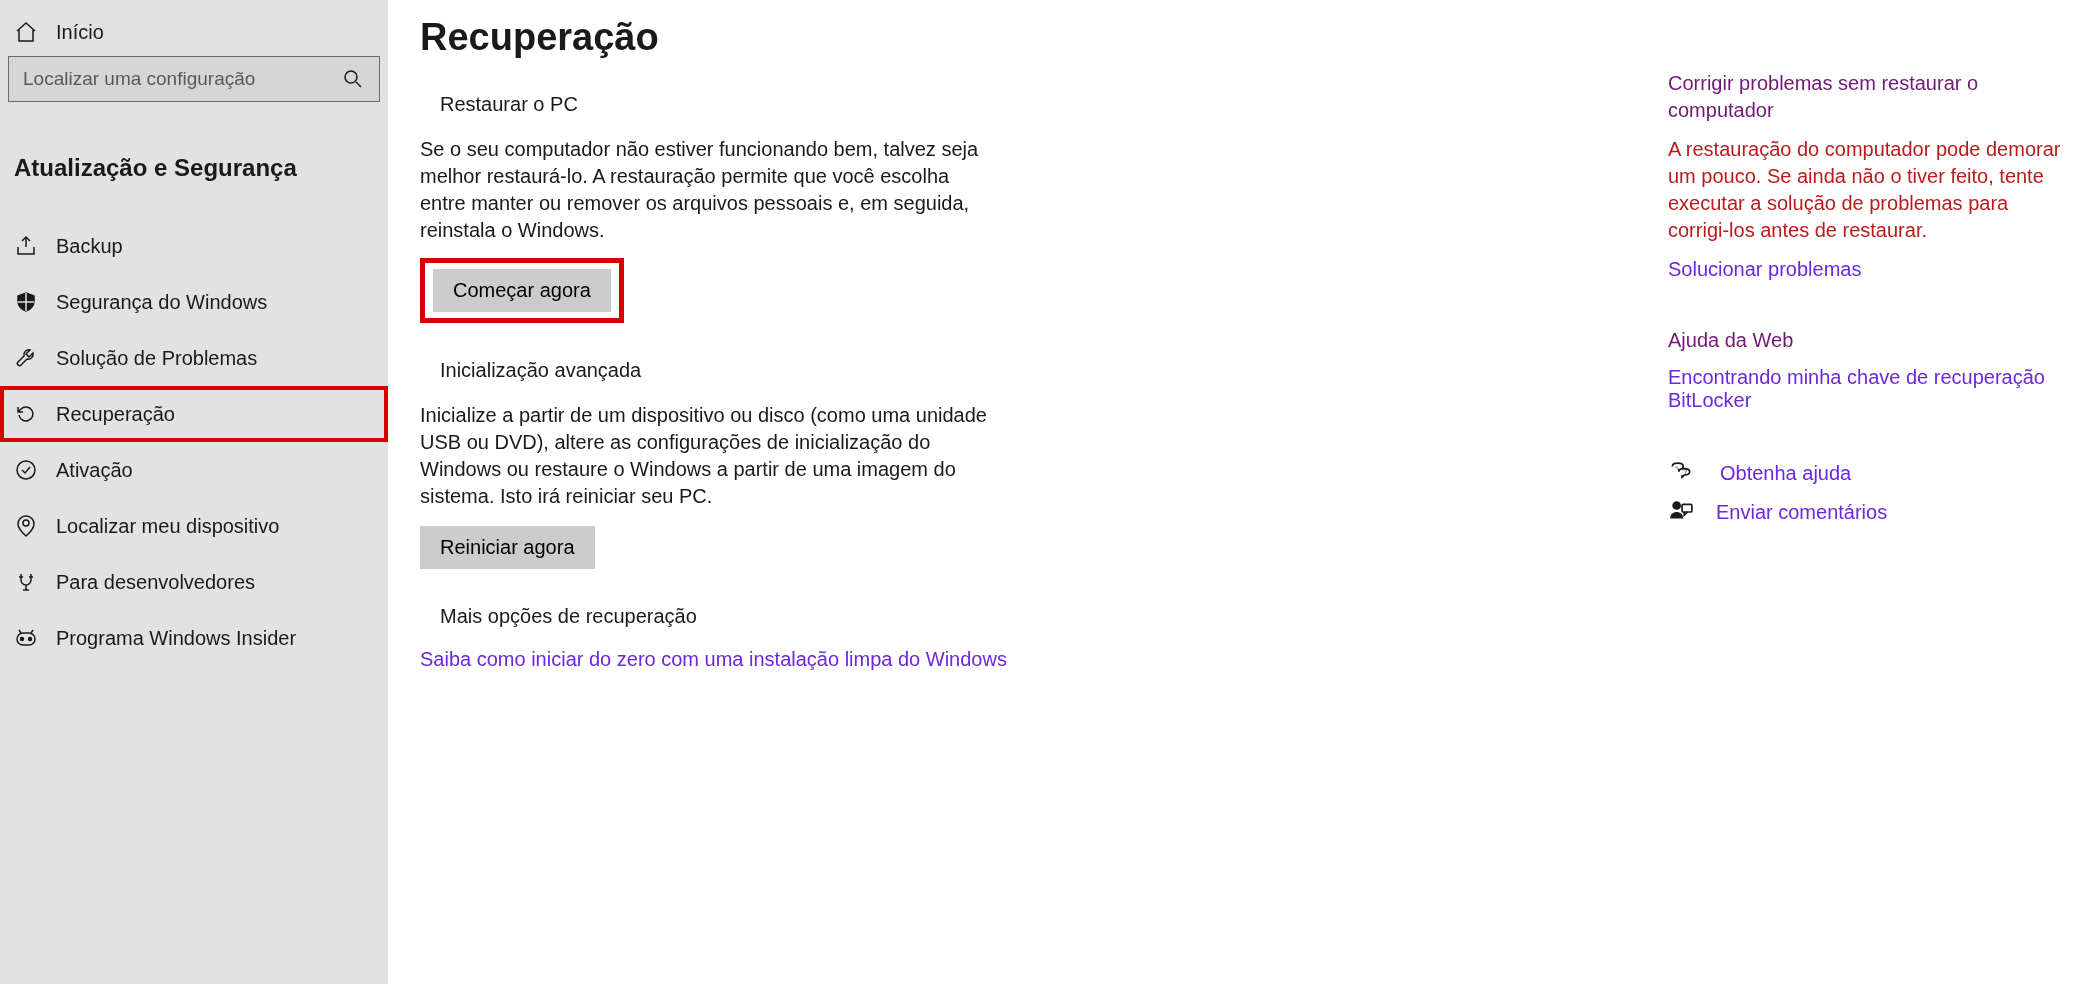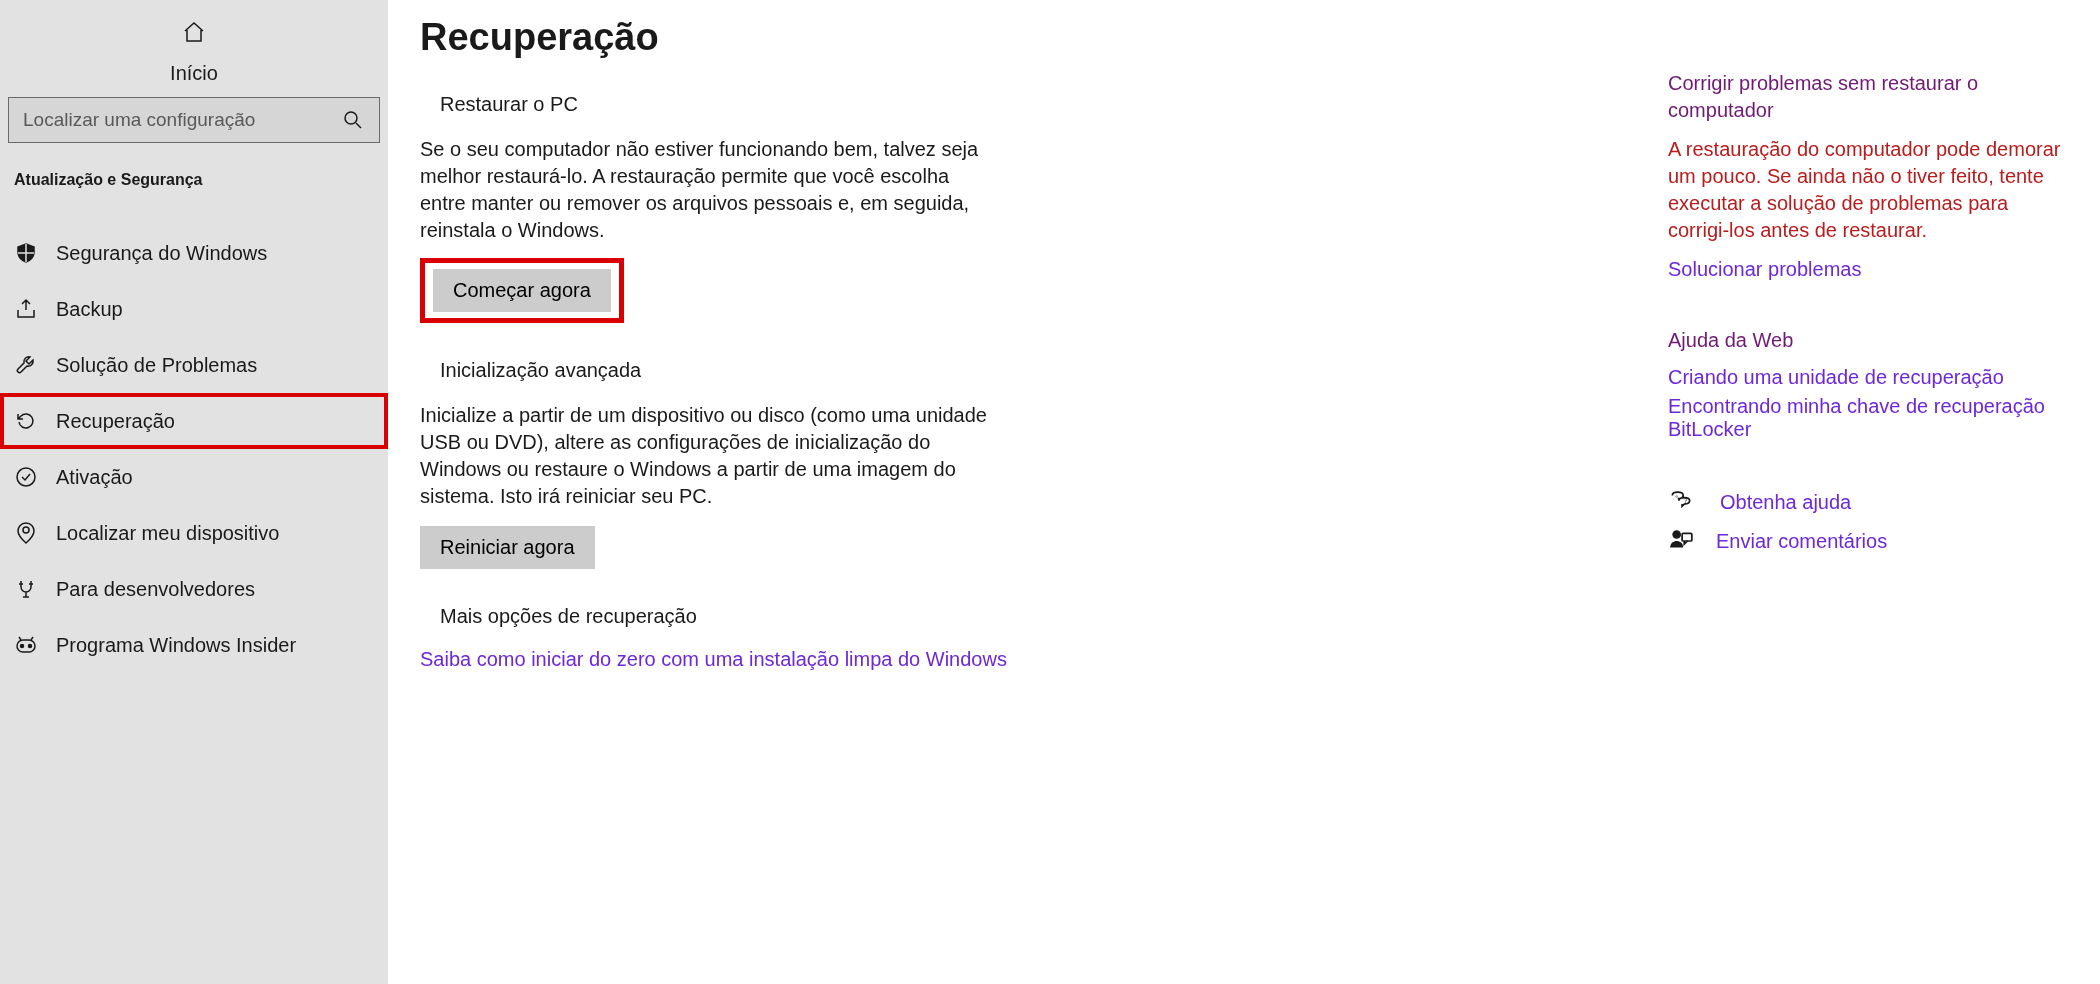--- a/index.html
+++ b/index.html
@@ -20,44 +20,44 @@
     background: #e2e2e2;
     display: flex;
     flex-direction: column;
     position: relative;
   }
   .home-row {
     display: flex;
     align-items: center;
     gap: 18px;
     padding: 20px 14px 12px 14px;
-    flex-direction: column;
   }
   .search-wrap { padding: 0 8px 20px 8px; }
   .search-box {
     display: flex;
     align-items: center;
     justify-content: space-between;
     border: 1px solid #6b6b6b;
     background: #d6d6d6;
     padding: 10px 14px;
   }
   .search-box input {
     background: transparent;
     border: none;
     outline: none;
     font-size: 19px;
     color: #6d28d9;
     flex: 1;
   }
   .search-box input::placeholder { color: #595959; }
   .category-title {
-    font-size: 16px;
+    font-size: 24px;
     font-weight: 600;
     padding: 8px 14px 36px 14px;
+    margin-top: 24px;
   }
   .nav-list { display: flex; flex-direction: column; }
   .nav-item {
     display: flex;
     align-items: center;
     gap: 18px;
     padding: 16px 14px;
     cursor: pointer;
   }
   .nav-item.highlighted {
@@ -123,34 +123,34 @@
           </svg>
       </span>
     </div>
   </div>
   <div class="category-title">Atualização e Segurança</div>
 
   <div class="nav-list">
     <div class="nav-item">
       <span class="nav-icon">
         <svg viewBox="0 0 24 24">
+            <path d="M12 3 V13 M8 7 L12 3 L16 7 M4 13 V20 H20 V13"></path>
+          </svg>
+      </span>
+      <span>Backup</span>
+    </div>
+    <div class="nav-item">
+      <span class="nav-icon">
+        <svg viewBox="0 0 24 24">
             <path d="M12 3 L20 6 V11 C20 16 16 20 12 21 C8 20 4 16 4 11 V6 Z" fill="#1a1a1a"></path>
             <path d="M12 3 V21" stroke="#e2e2e2"></path>
             <path d="M4 12 H20" stroke="#e2e2e2"></path>
           </svg>
       </span>
       <span>Segurança do Windows</span>
-    </div>
-    <div class="nav-item">
-      <span class="nav-icon">
-        <svg viewBox="0 0 24 24">
-            <path d="M12 3 V13 M8 7 L12 3 L16 7 M4 13 V20 H20 V13"></path>
-          </svg>
-      </span>
-      <span>Backup</span>
     </div>
     <div class="nav-item">
       <span class="nav-icon">
         <svg viewBox="0 0 24 24">
             <path d="M16 4 A5 5 0 0 0 10 10 L4 16 A2 2 0 0 0 7 19 L13 13 A5 5 0 0 0 19 7 L15 11 L12 8 Z"></path>
           </svg>
       </span>
       <span>Solução de Problemas</span>
     </div>
     <div class="nav-item highlighted">
@@ -221,21 +221,20 @@
 
   <div class="right-col">
     <div class="section">
       <div class="subhead">Corrigir problemas sem restaurar o computador</div>
       <div class="gray-text">A restauração do computador pode demorar um pouco. Se ainda não o tiver feito, tente executar a solução de problemas para corrigi-los antes de restaurar.</div>
       <a class="link">Solucionar problemas</a>
     </div>
 
     <div class="section">
       <div class="subhead">Ajuda da Web</div>
-      <a class="link">Criando uma unidade de recuperação</a>
       <a class="link">Encontrando minha chave de recuperação BitLocker</a>
     </div>
 
     <div class="section">
       <div class="action-row">
         <span class="icon">
           <svg viewBox="0 0 24 24" width="26" height="26" stroke="#1a1a1a" fill="none" stroke-width="1.6">
               <path d="M4 5 C4 3 6 2 9 2 C12 2 14 3 14 5 C14 7 12 8 9 8 M10 10 C10 8 12 7 15 7 C18 7 20 8 20 10 C20 12 18 13 15 13 L13 15 V13"></path>
               <circle cx="8" cy="6" r="0.2" fill="#1a1a1a"></circle>
               <text x="14" y="12" font-size="7" fill="#1a1a1a" stroke="none">?</text>

